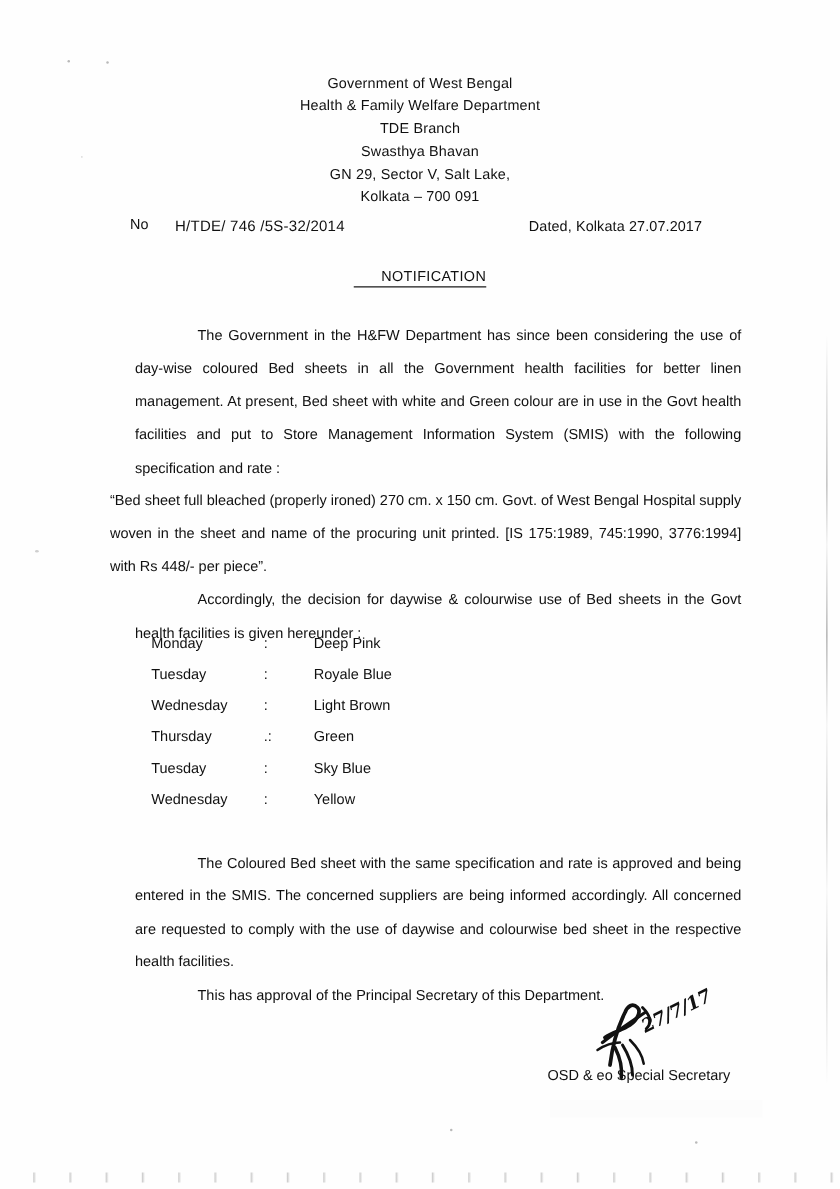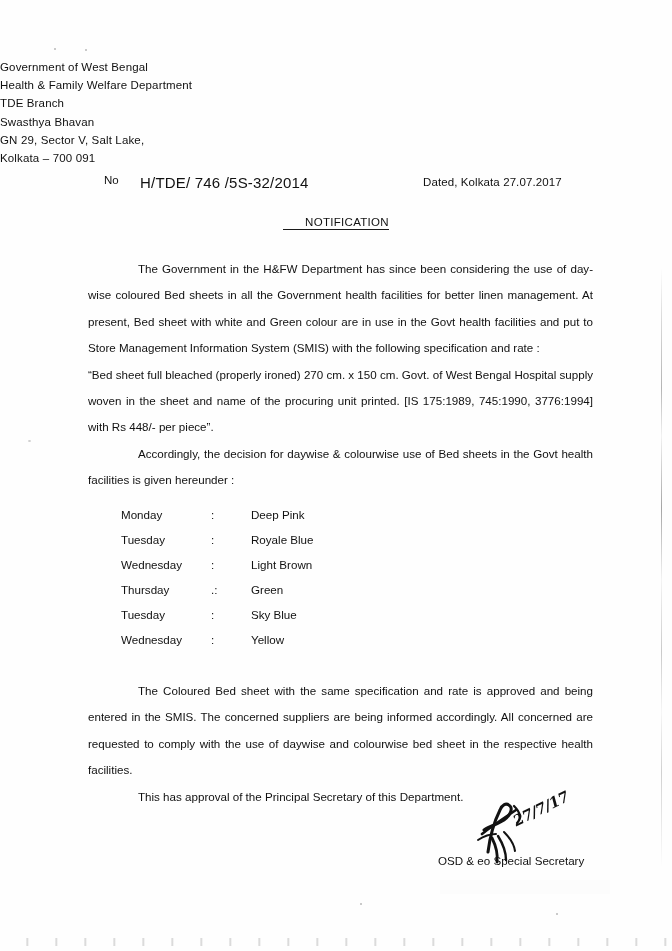--- a/index.html
+++ b/index.html
@@ -16,21 +16,21 @@
     color: #111111;
     overflow: hidden;
   }
 
   
   .letterhead {
     position: absolute;
     left: 0;
     top: 58px;
     width: 672px;
-    text-align: left;
+    text-align: center;
   }
   .letterhead .lh-line {
     font-size: 11.5px;
     line-height: 18.2px;
     letter-spacing: .15px;
     color: #101010;
     white-space: nowrap;
   }
 
   
@@ -44,21 +44,21 @@
   .ref-no-label {
     position: absolute;
     left: 104px;
     top: 0;
     font-size: 11.5px;
   }
   .ref-no-value {
     position: absolute;
     left: 140px;
     top: 0;
-    font-size: 15px;
+    font-size: 12px;
     letter-spacing: .2px;
     white-space: nowrap;
   }
   .ref-date {
     position: absolute;
     left: 423px;
     top: 2px;
     font-size: 11.5px;
     letter-spacing: .1px;
     white-space: nowrap;
@@ -90,20 +90,21 @@
   .para {
     font-size: 11.6px;
     line-height: 26.4px;
     text-align: justify;
     text-justify: inter-word;
     margin: 0;
     color: #101010;
   }
   .para.indent {
     text-indent: 50px;
+    margin-left: 20px;
   }
 
   
   .daylist {
     position: absolute;
     left: 88px;
     top: 502px;
     width: 330px;
     margin-left: 33px;
   }

